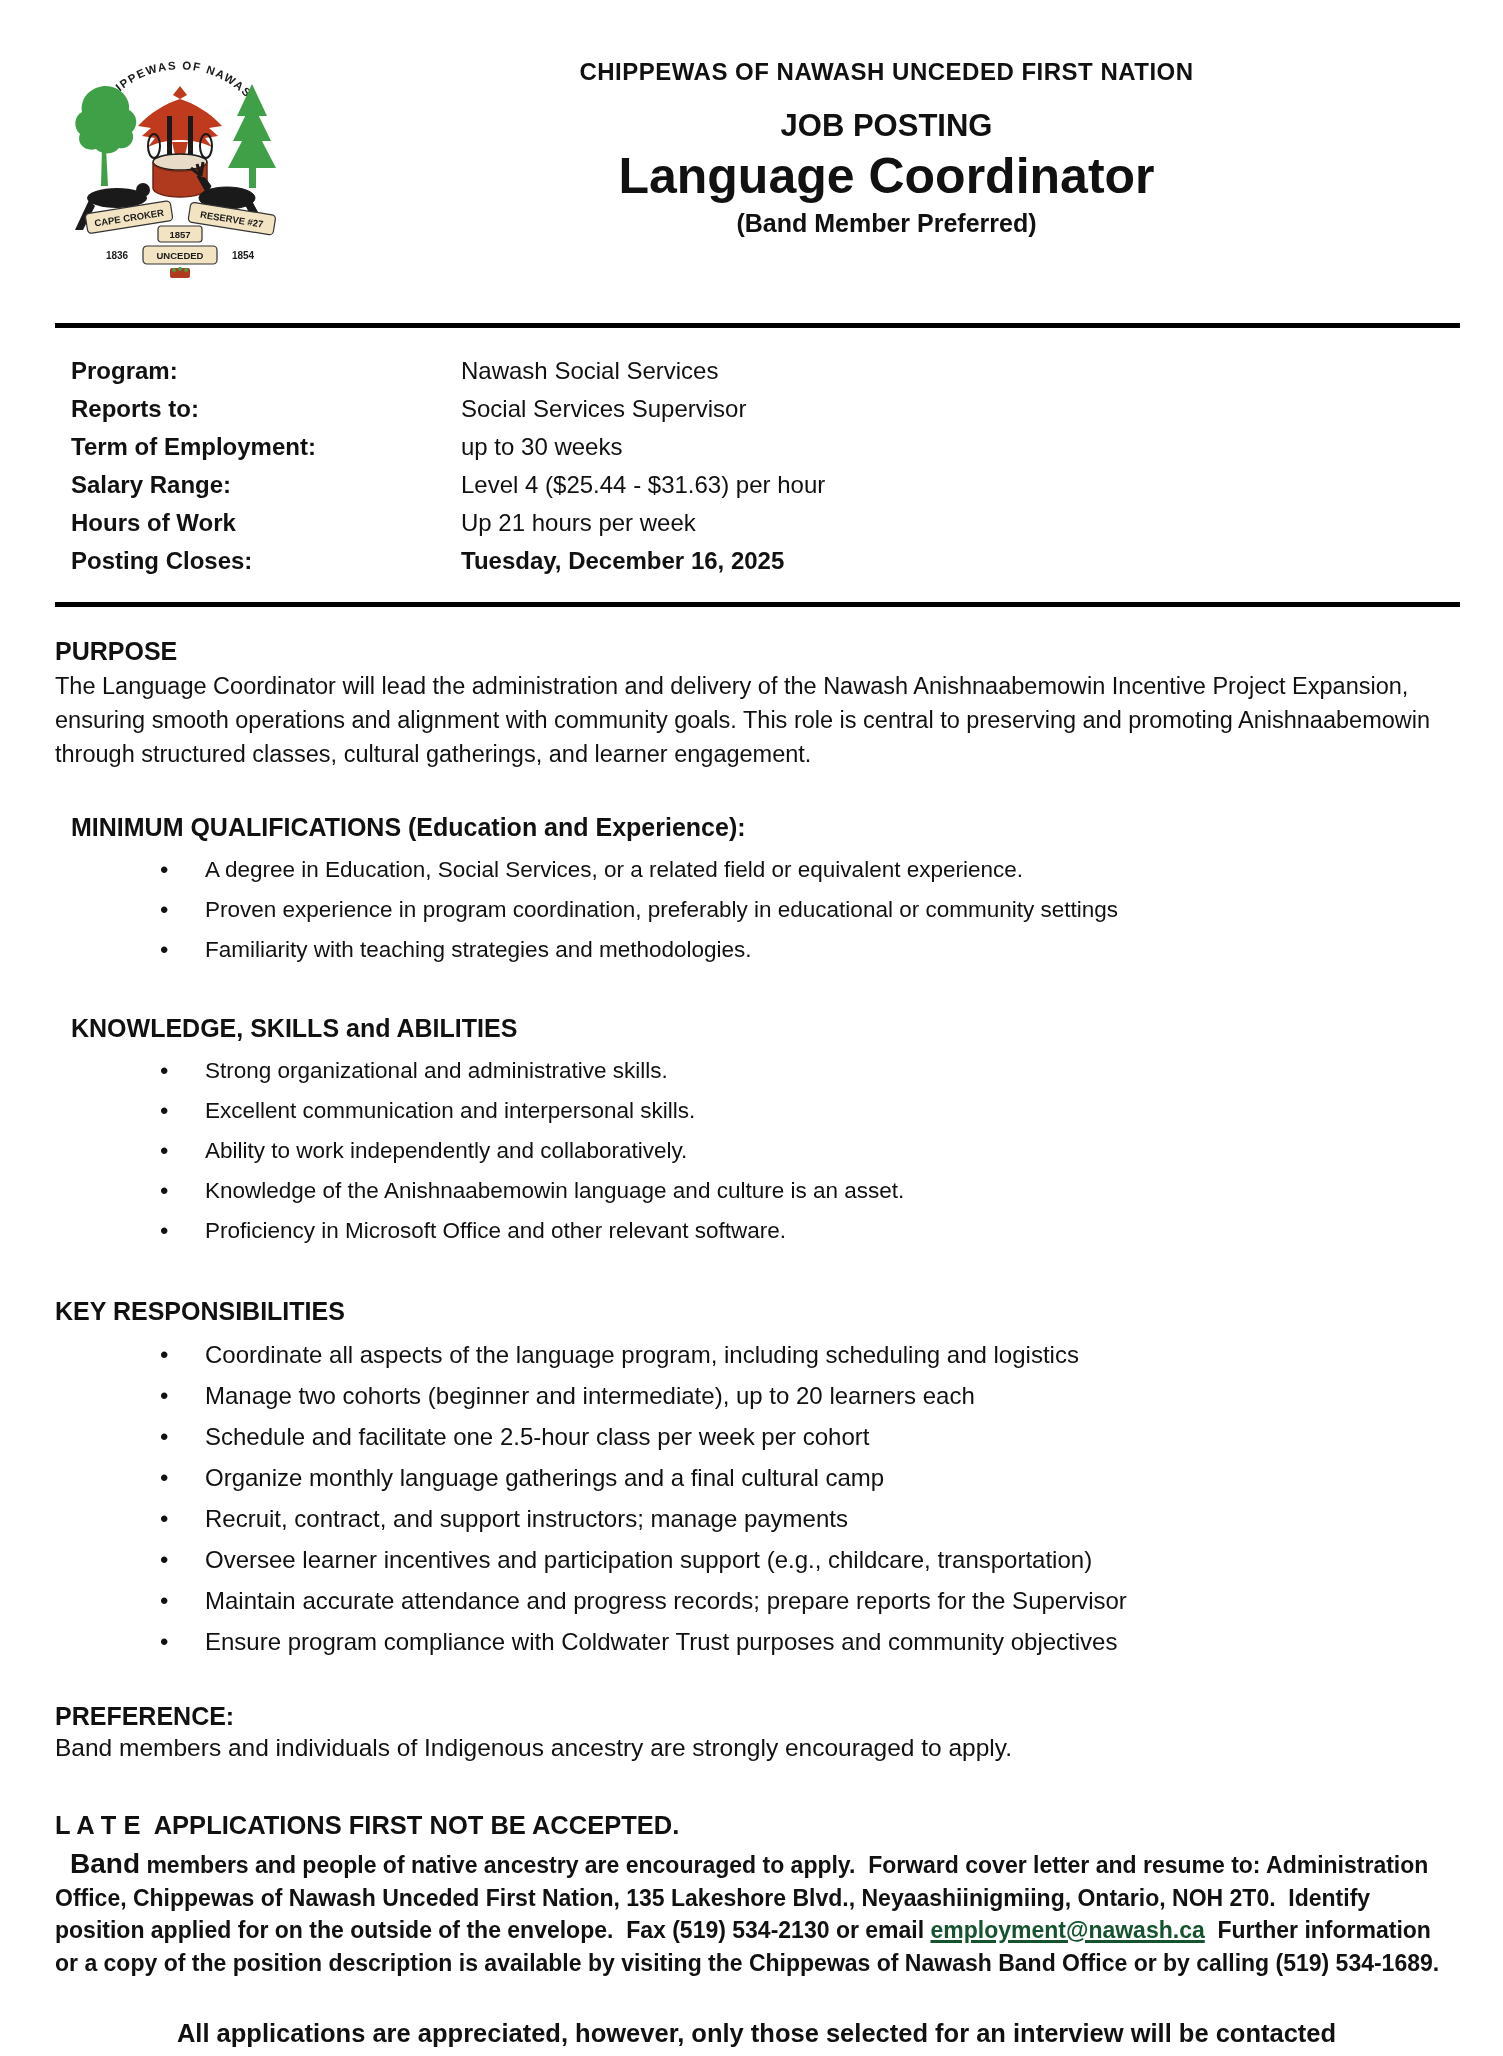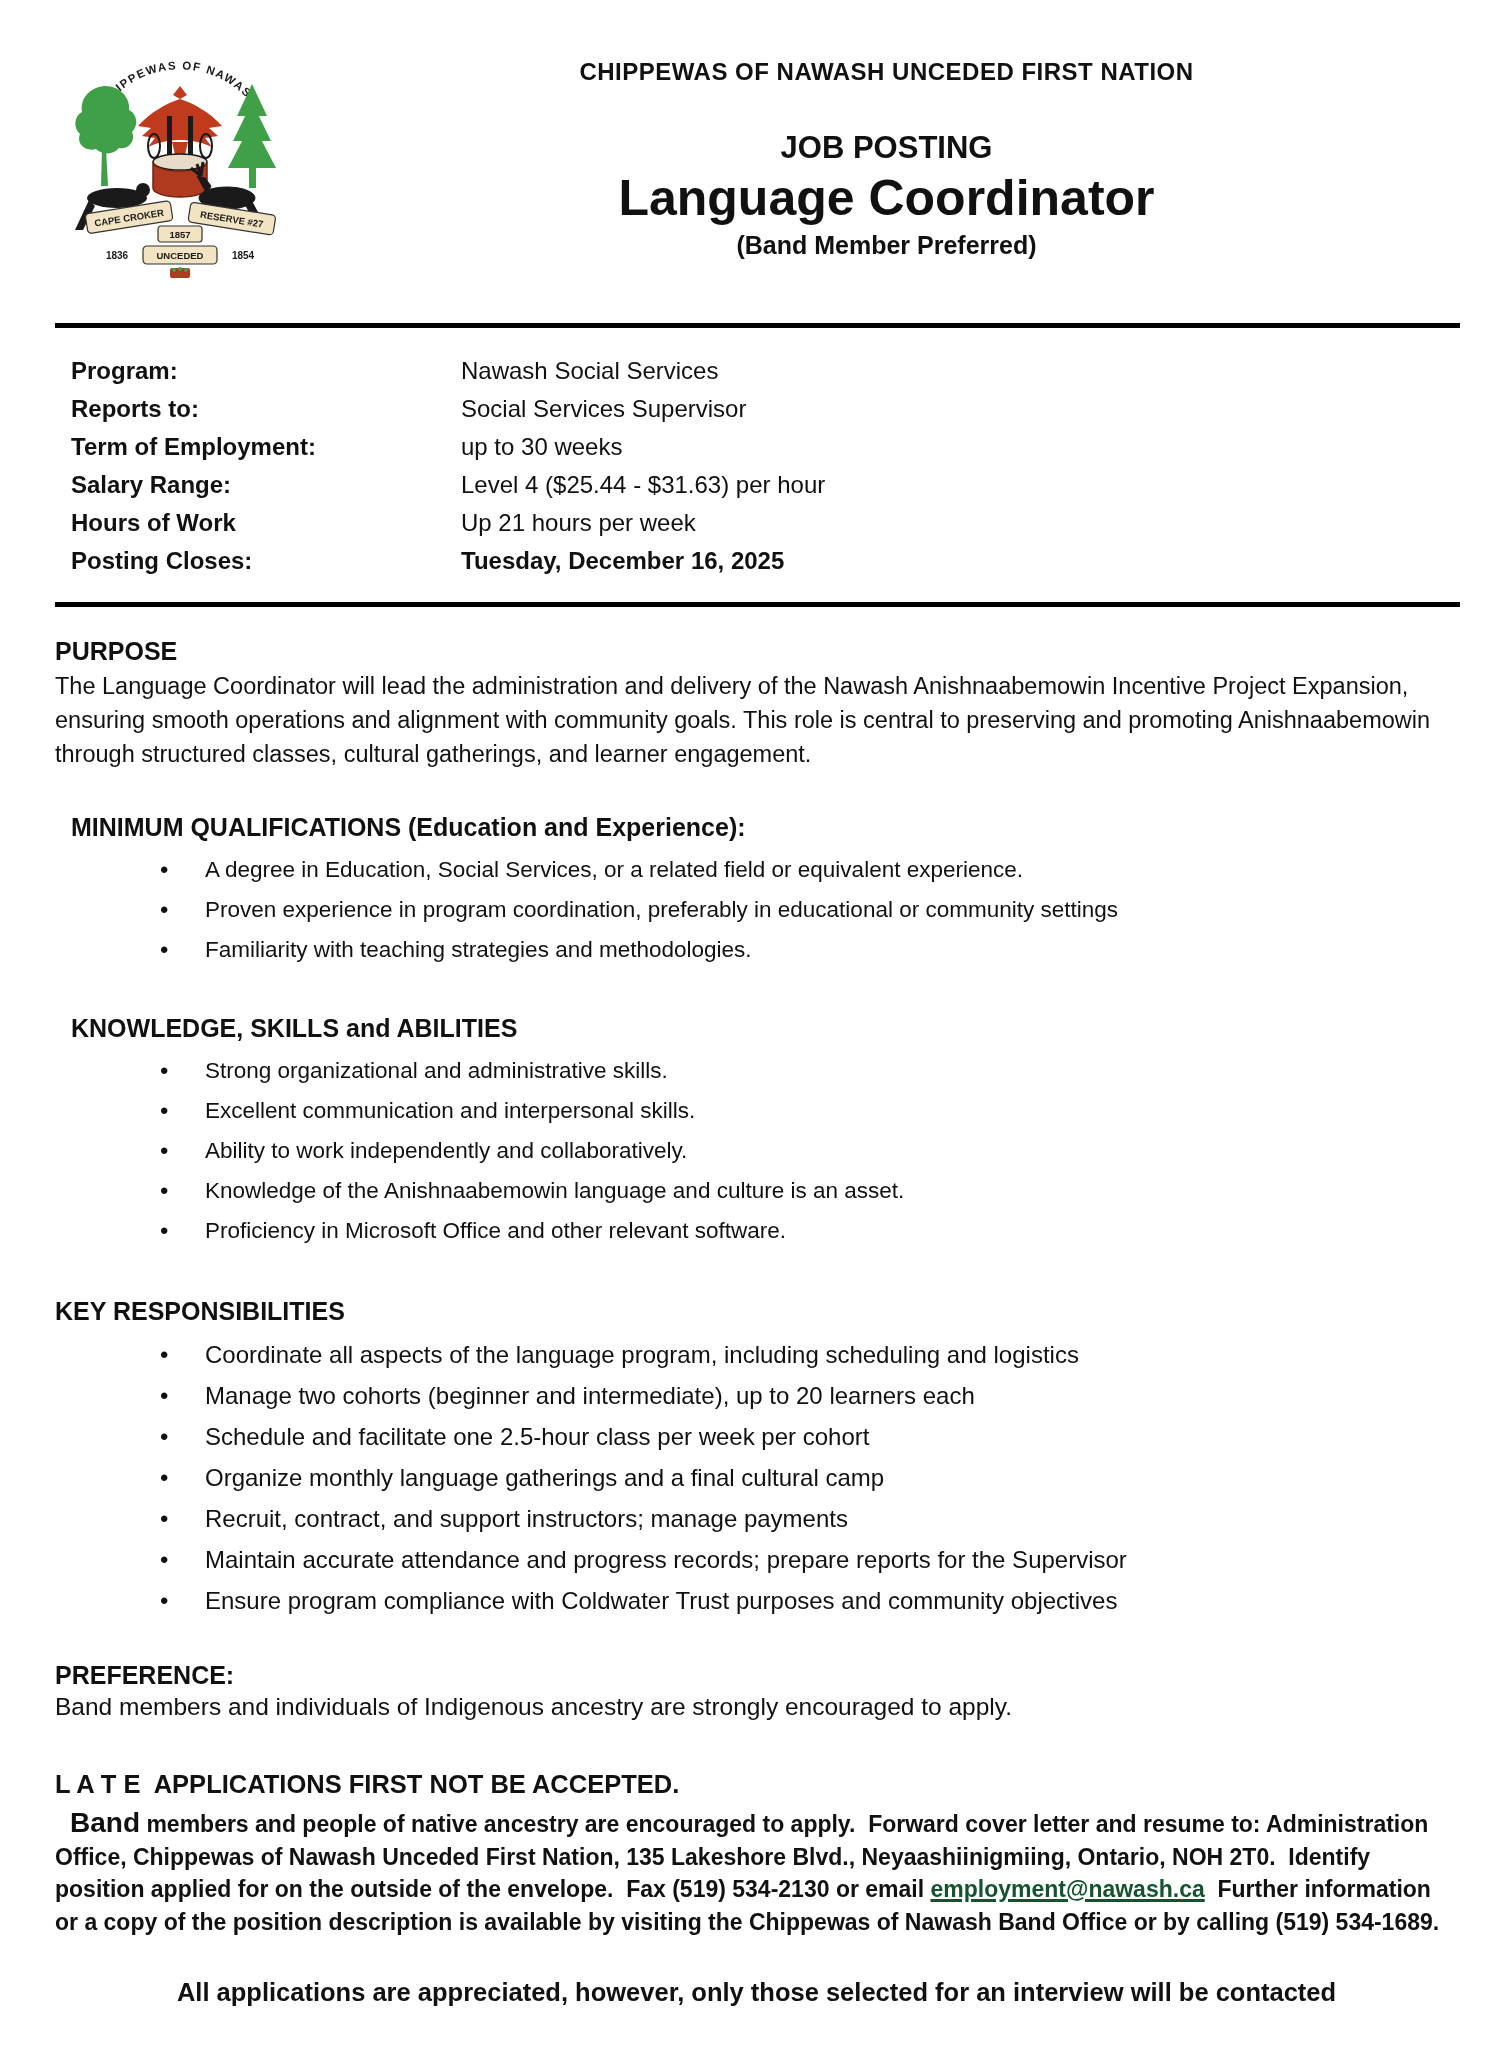--- a/index.html
+++ b/index.html
@@ -14,21 +14,21 @@
     font-family: "Liberation Sans", sans-serif;
     overflow: hidden;
   }
   .content { padding: 46px 45px 0 55px; }
 
   
   .header { display: flex; align-items: flex-start; }
   .logo-wrap { width: 260px; flex: 0 0 260px; }
   .header-text { flex: 1; text-align: center; padding-top: 12px; }
   .org-name { font-size: 24px; font-weight: bold; letter-spacing: 0.5px; }
-  .doc-type { font-size: 31px; font-weight: bold; margin-top: 44px; }
+  .doc-type { font-size: 31px; font-weight: bold; margin-top: 22px; }
   .post-title { font-size: 50px; font-weight: bold; margin-top: 6px; line-height: 1.05; }
   .post-subtitle { font-size: 25px; font-weight: bold; margin-top: 6px; }
 
   
   .rule { height: 5px; background: #000; width: 1405px; }
   .rule-top { margin-top: 38px; }
   .rule-bottom { margin-top: 10px; }
 
   
   .details { padding: 24px 0 12px 16px; }
@@ -243,20 +243,21 @@
     </div>
 
     <div class="resps">
       <div class="section-heading">KEY RESPONSIBILITIES</div>
       <ul class="bullets big">
           <li>Coordinate all aspects of the language program, including scheduling and logistics</li>
           <li>Manage two cohorts (beginner and intermediate), up to 20 learners each</li>
           <li>Schedule and facilitate one 2.5-hour class per week per cohort</li>
           <li>Organize monthly language gatherings and a final cultural camp</li>
           <li>Recruit, contract, and support instructors; manage payments</li>
+          <li>Oversee learner incentives and participation support (e.g., childcare, transportation)</li>
           <li>Maintain accurate attendance and progress records; prepare reports for the Supervisor</li>
           <li>Ensure program compliance with Coldwater Trust purposes and community objectives</li>
         </ul>
     </div>
 
     <div class="preference">
       <div class="section-heading">PREFERENCE:</div>
       <div class="body-text">Band members and individuals of Indigenous ancestry are strongly encouraged to apply.</div>
     </div>
 

